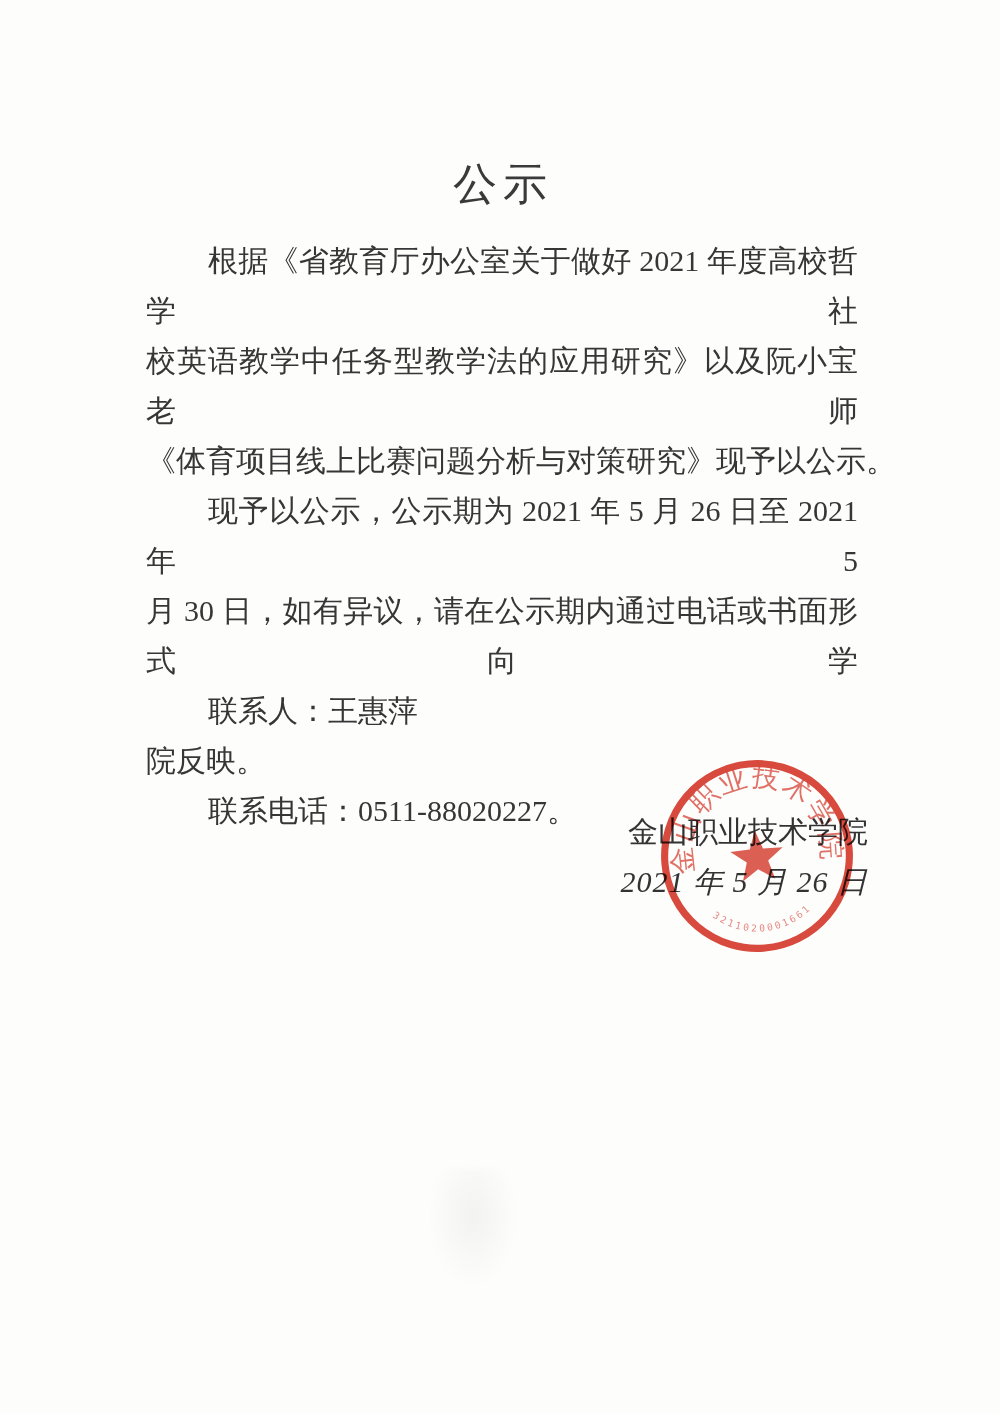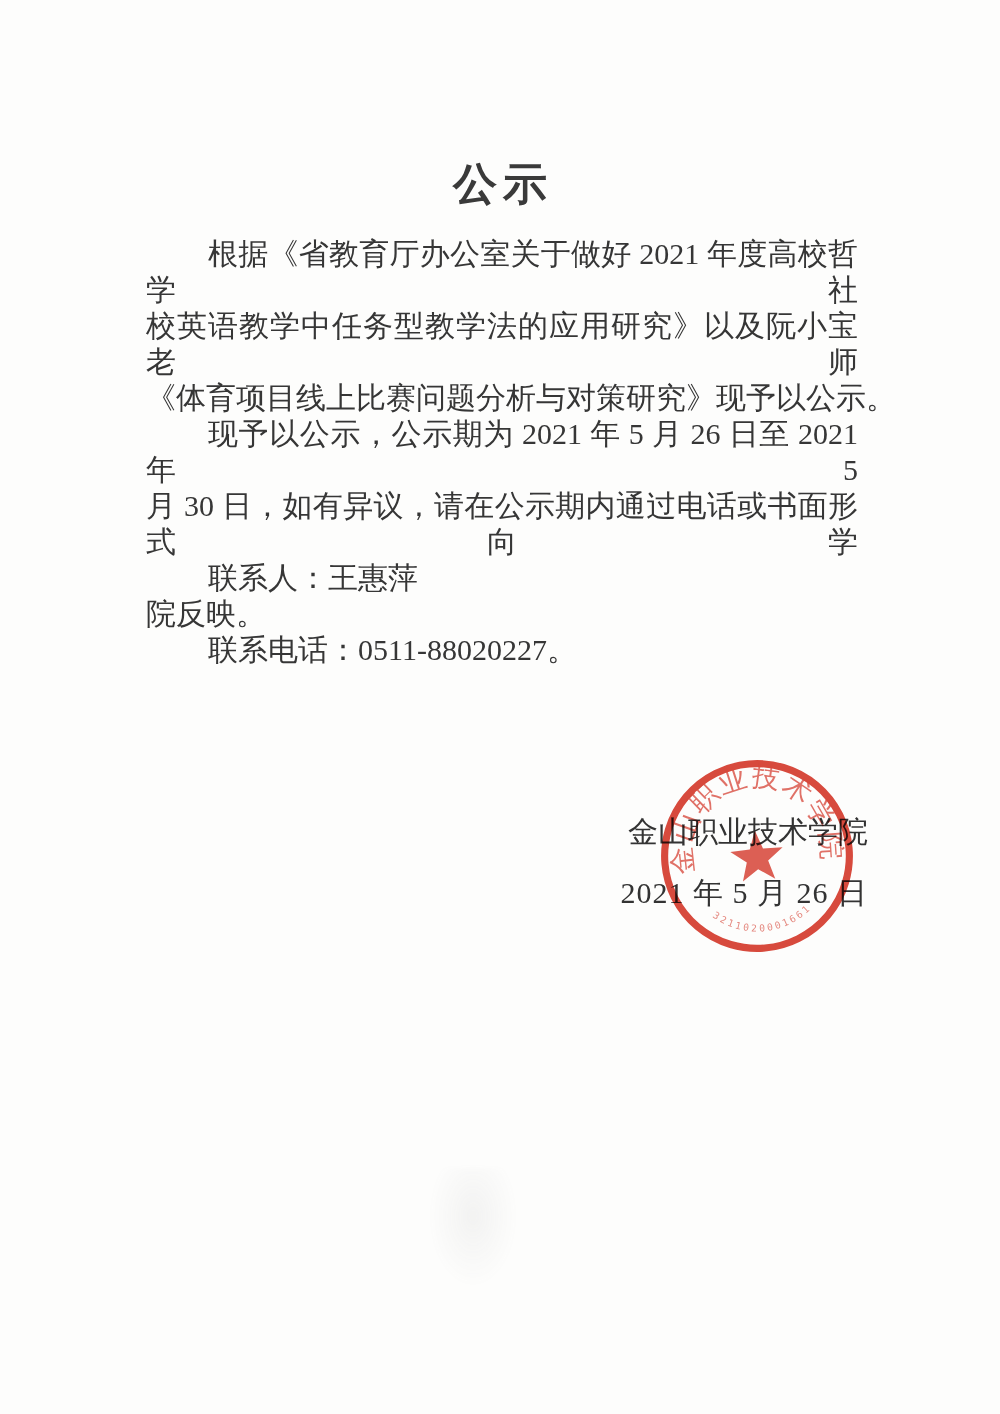--- a/index.html
+++ b/index.html
@@ -16,34 +16,34 @@
     font-family: "Liberation Serif", "DejaVu Serif", serif;
     color: #383838;
   }
   .doc-title {
     position: absolute;
     top: 126px;
     left: 0;
     width: 1000px;
     text-align: center;
     font-family: "Liberation Sans", "DejaVu Sans", sans-serif;
-    font-weight: 700;
+    font-weight: 400;
     font-size: 44px;
     letter-spacing: 6px;
     padding-left: 6px; 
     box-sizing: border-box;
     color: #3a3a3a;
   }
   .doc-body {
     position: absolute;
     top: 236px;
     left: 146px;
     width: 712px;
     font-size: 30px;
-    line-height: 36px;
+    line-height: 50px;
     color: #363636;
   }
   .line {
     white-space: nowrap;
   }
   .line.justify {
     white-space: normal;
     text-align: justify;
     text-align-last: justify;
   }
@@ -54,22 +54,23 @@
     position: absolute;
     top: 807px;
     right: 132px;
     text-align: right;
     font-size: 30px;
     line-height: 50px;
     color: #333333;
     z-index: 1;
   }
   .signature-block .sig-date {
-    margin-top: 11px;
+    margin-top: 0;
     letter-spacing: 1px;
+    font-style: italic;
   }
   .seal {
     position: absolute;
     left: 658px;
     top: 757px;
     width: 198px;
     height: 198px;
     z-index: 2;
     mix-blend-mode: multiply;
     opacity: 0.92;

